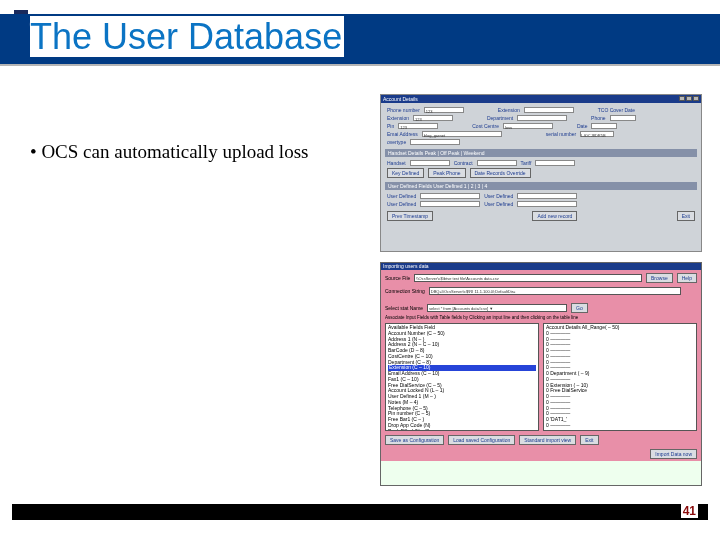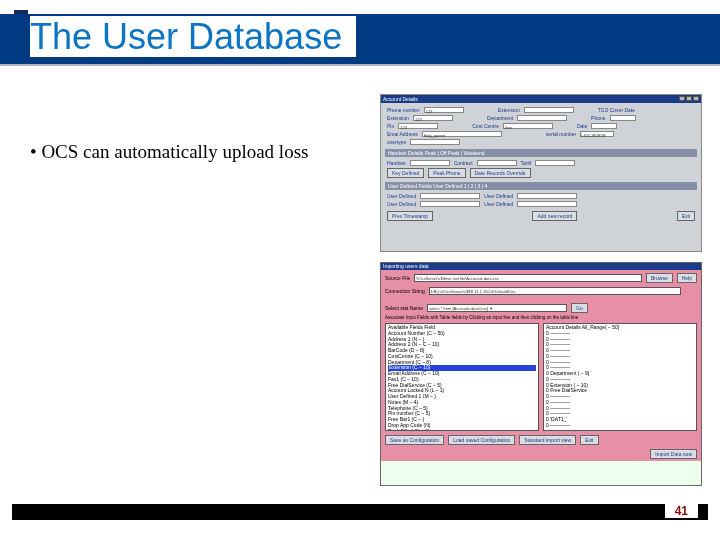--- a/index.html
+++ b/index.html
@@ -42,21 +42,21 @@
     font-size: 36px;
     color: #0b74c4;
     font-family: Arial, sans-serif;
     font-weight: 400;
     z-index: 2;
     text-shadow: 0 0 1px #fff, 0 0 2px #fff;
     background: linear-gradient(#fff,#fff);
     background-clip: text;
     -webkit-text-fill-color: #0b74c4;
   }
-  .slide-title span { background:#fff; padding:0 14px 0 0; }
+  .slide-title span { background:#fff; padding:0 2px 0 0; }
   .content {
     position: absolute;
     top: 140px;
     left: 30px;
     width: 320px;
     font-size: 19px;
     line-height: 1.25;
     color: #000;
   }
   .bullet { margin-bottom: 26px; }
@@ -155,21 +155,21 @@
   .page-num{
     position:absolute;
     right:22px;
     bottom:22px;
     color:#8a0a0a;
     font-family:Arial,sans-serif;
     font-size:12px;
     font-weight:bold;
     z-index:3;
     background:#fff;
-    padding:0 10px;
+    padding:0 2px;
   }
   .hl{ background:#2644d8;color:#fff;padding:0 1px; }
 </style>
 </head>
 <body>
 
 <div class="title-accent"></div>
 <div class="title-bar"></div>
 <h1 class="slide-title"><span>The User Database</span></h1>
 <div class="title-line"></div>

